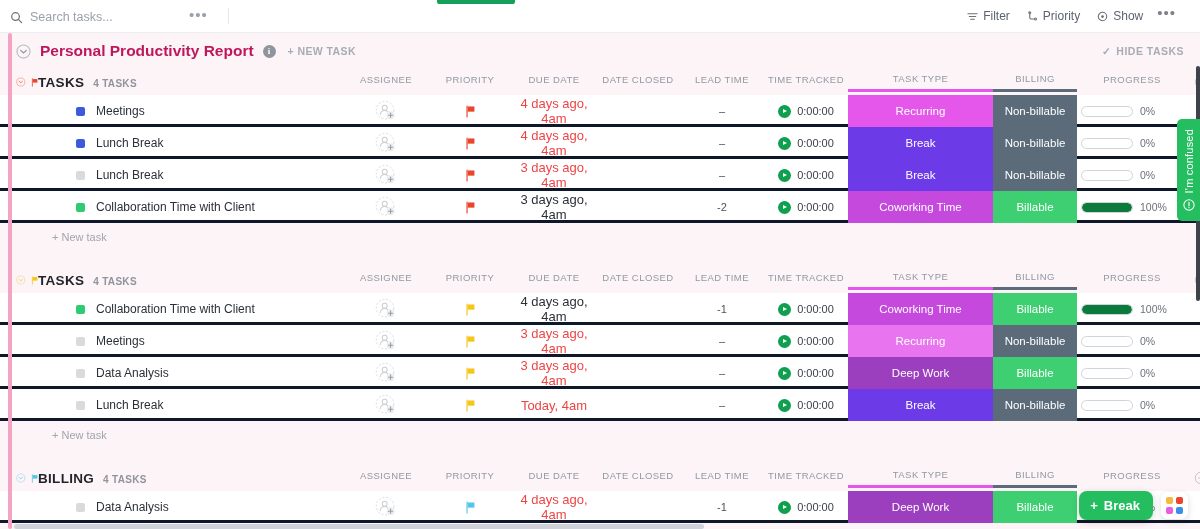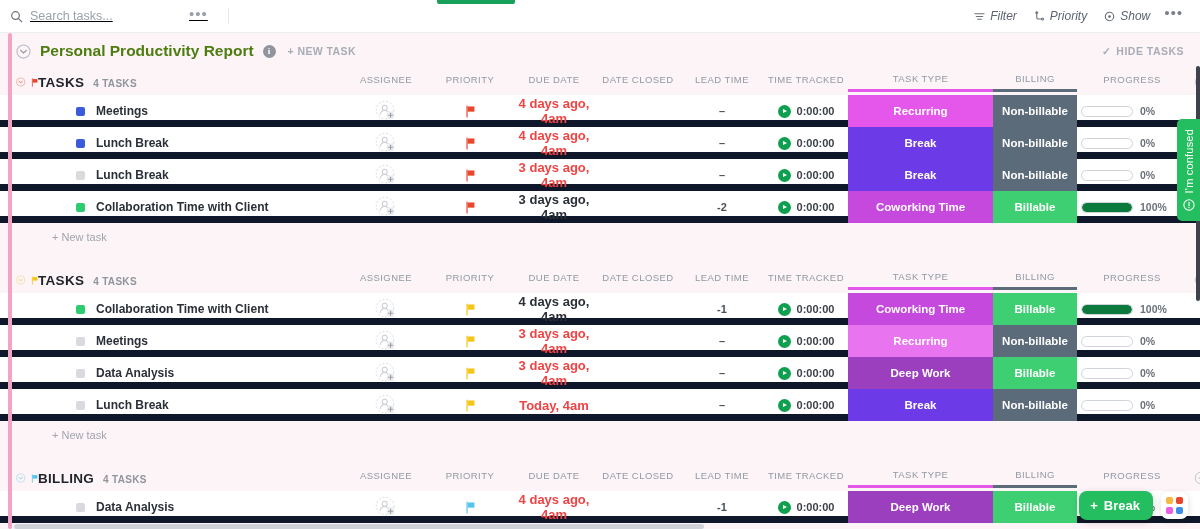--- a/index.html
+++ b/index.html
@@ -19,37 +19,37 @@
   }
 
   
   .toolbar {
     position: relative;
     height: 33px; width: 1200px;
     background: #ffffff;
     border-bottom: 1px solid #eceef1;
     display: flex; align-items: center;
   }
-  .search-wrap { display: flex; align-items: center; padding-left: 10px; gap: 7px; text-decoration: underline; }
+  .search-wrap { display: flex; align-items: flex-end; padding-left: 10px; gap: 7px; }
   .search-icon { width: 13px; height: 13px; flex: none; }
   .search-input {
     border: none; outline: none; background: transparent;
     font-family: "Liberation Sans", sans-serif;
     font-size: 12.5px; color: #3c4149; width: 145px;
   }
   .search-input::placeholder { color: #9ba1ab; }
   .tb-dots {
     color: #9ba1ab; font-size: 15px; letter-spacing: 1px;
     margin-left: 7px; line-height: 8px; padding-bottom: 5px;
   }
   .tb-sep { width: 1px; height: 16px; background: #e6e8eb; margin-left: 13px; }
 
   .toolbar-right {
     margin-left: auto; display: flex; align-items: center;
-    gap: 3px; padding-right: 13px; font-style: italic;
+    gap: 3px; padding-right: 20px;
   }
   .tb-btn {
     display: flex; align-items: center; gap: 5px;
     font-size: 12px; color: #5c6370;
     padding: 4px 7px; border-radius: 5px; cursor: pointer;
     white-space: nowrap;
   }
   .tb-btn svg { display: block; }
   .tb-btn.active { background: #e9f9ef; color: #2cb962; }
   .tb-dots2 {
@@ -70,21 +70,21 @@
   }
 
   
   .list-header {
     display: flex; align-items: center; gap: 9px;
     height: 36px; padding-left: 16px;
   }
   .chev-circle {
     width: 15px; height: 15px; flex: none;
   }
-  .list-title { font-size: 15.5px; font-weight: bold; color: #4d7c0f; }
+  .list-title { font-size: 15.5px; font-weight: bold; color: #be185d; }
   .info-badge {
     width: 13px; height: 13px; border-radius: 50%;
     background: #8f949d; color: #fff; font-size: 9px; font-weight: bold;
     display: flex; align-items: center; justify-content: center;
     font-family: "Liberation Serif", serif;
   }
   .new-task-link {
     font-size: 10.5px; color: #a7acb5; letter-spacing: .4px;
     font-weight: bold; cursor: pointer; margin-left: 3px;
   }
@@ -116,22 +116,21 @@
     text-align: center; font-weight: normal;
   }
   .plus-head {
     display: flex; align-items: center; justify-content: center;
     color: #b4b9c1;
   }
 
   
   .task-row {
     height: 32px; background: #ffffff;
-    border-bottom: 7px solid #0f172a;
-    font-weight: bold;
+    border-bottom: 3px solid #0f172a;
   }
   .cell { font-size: 11.5px; color: #3c4149; text-align: center; }
 
   .name-cell { display: flex; align-items: center; gap: 11px; padding-left: 38px; }
   .status-sq { width: 9px; height: 9px; border-radius: 2px; flex: none; }
   .task-name { font-size: 12px; color: #2b3038; }
 
   .assignee-cell { display: flex; align-items: center; justify-content: center; }
   .avatar-add { width: 22px; height: 22px; cursor: pointer; }
 

